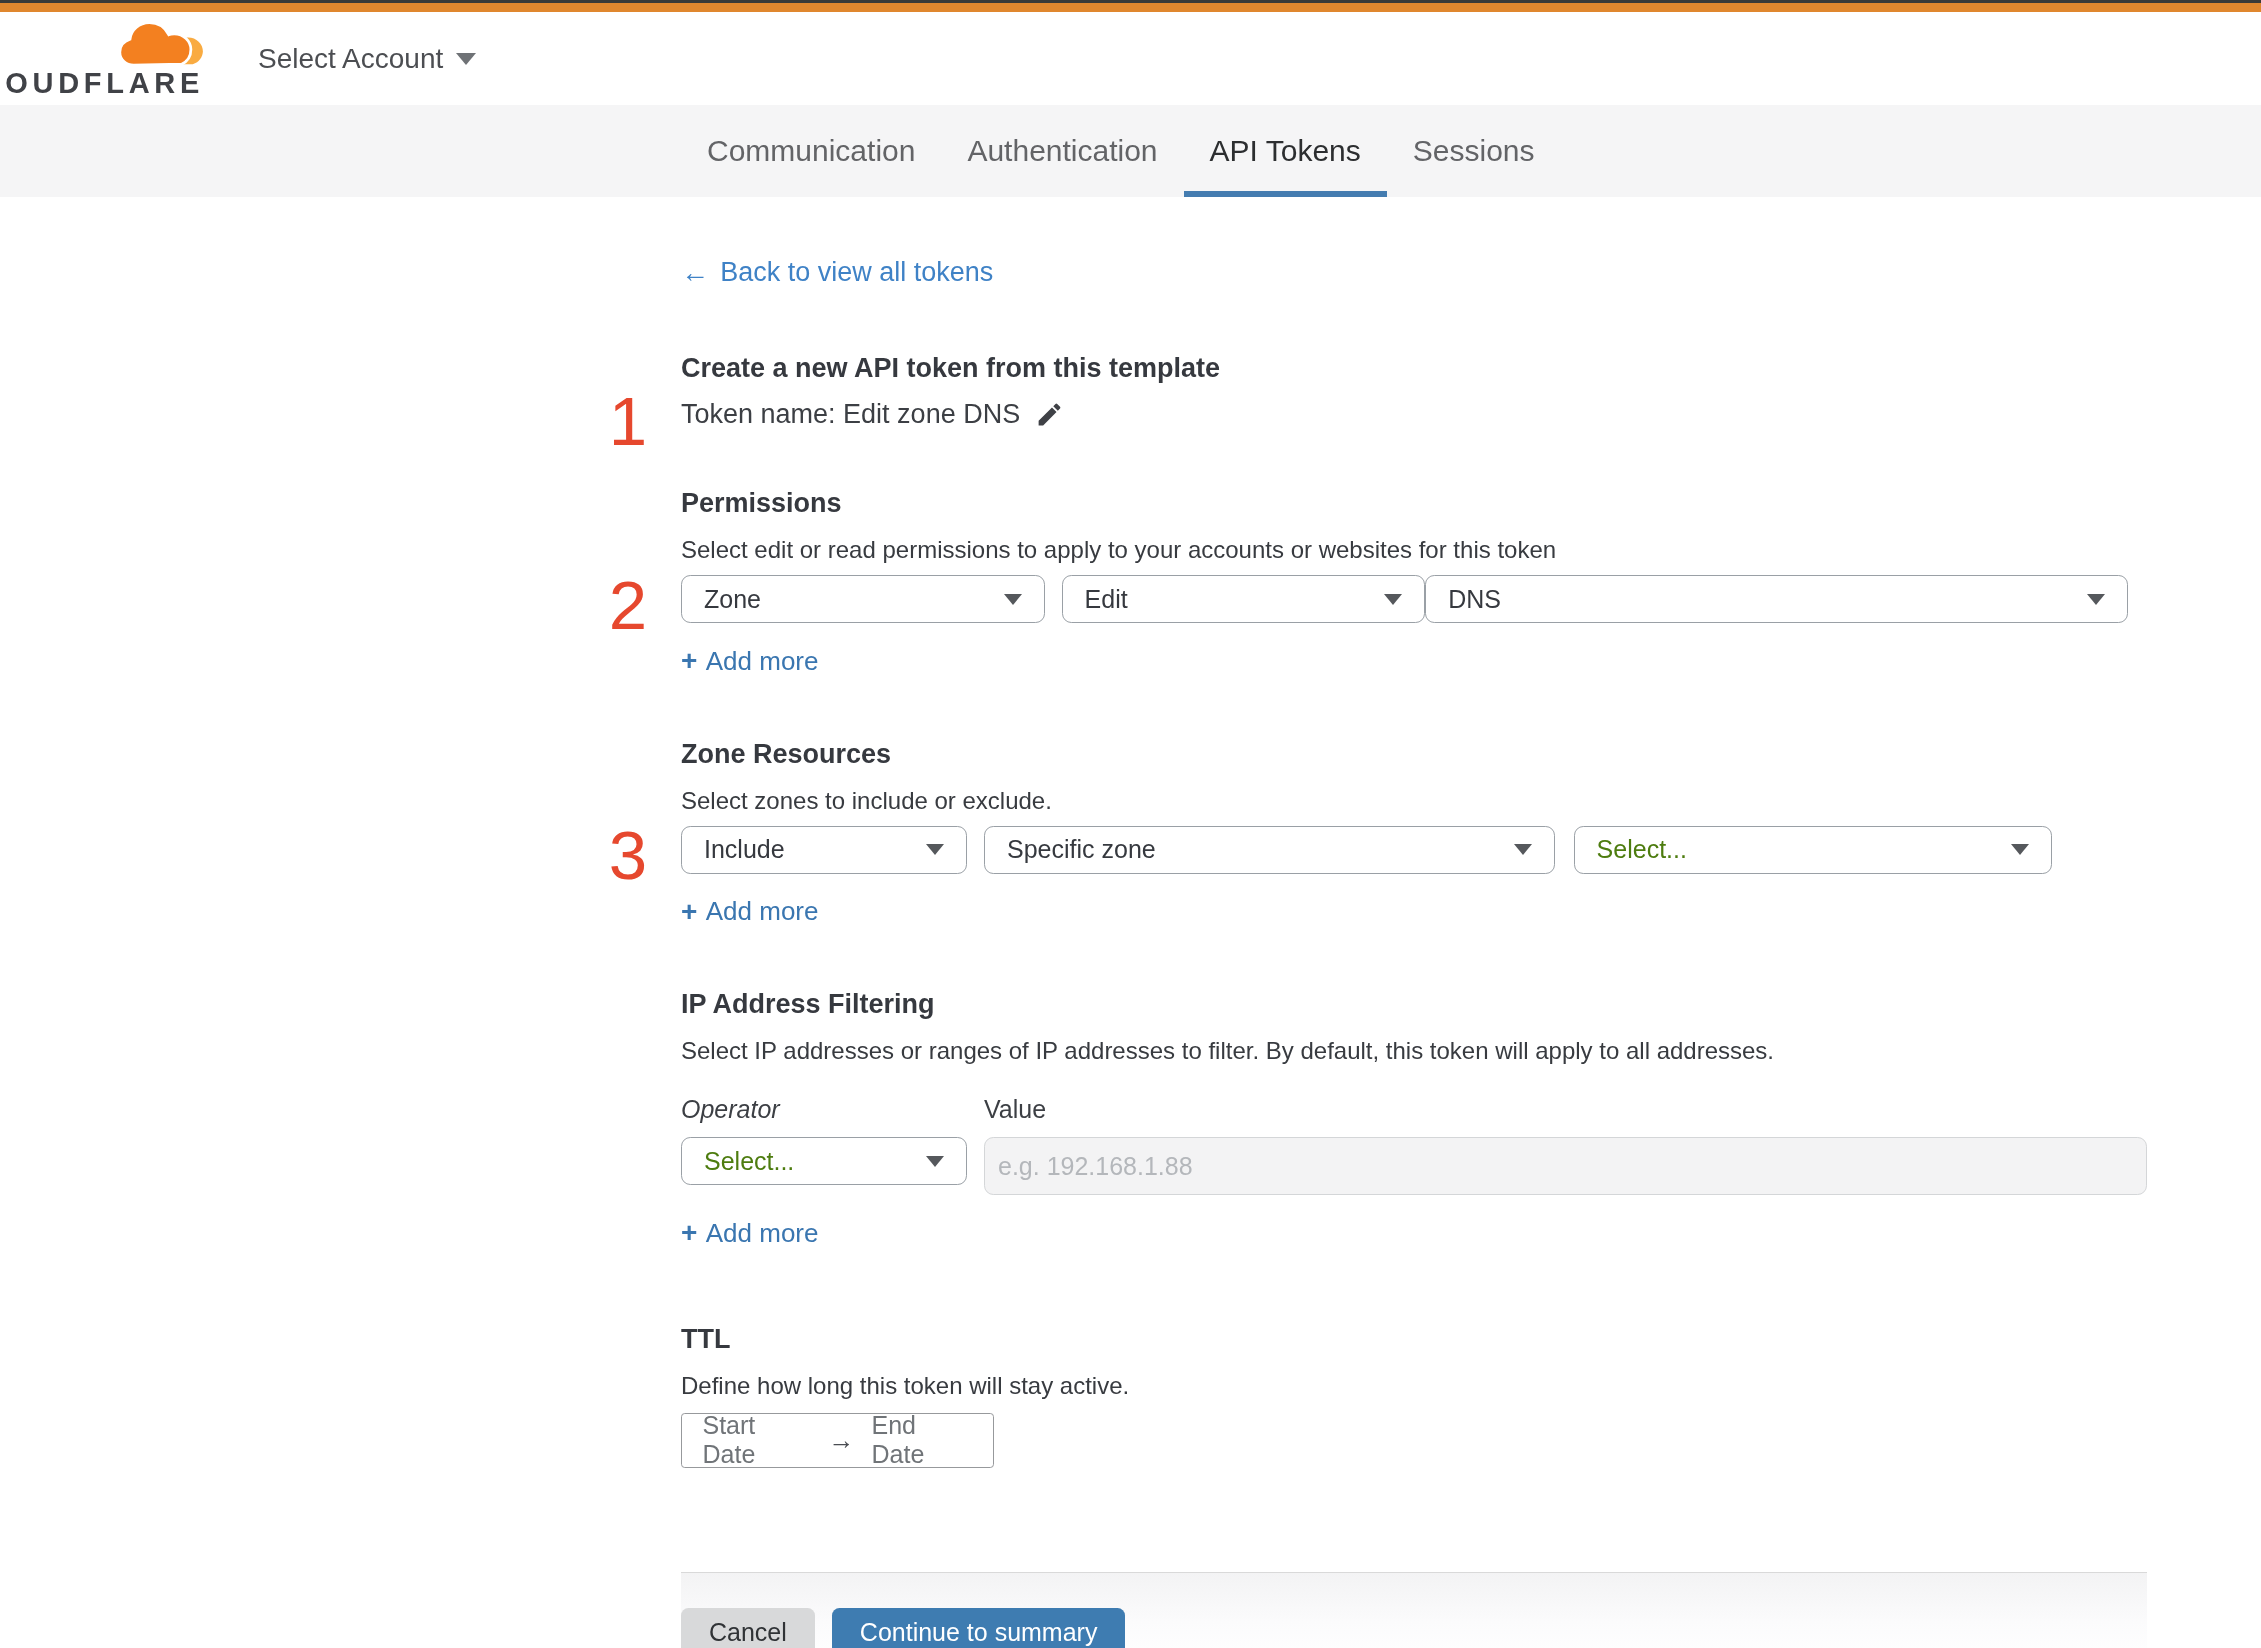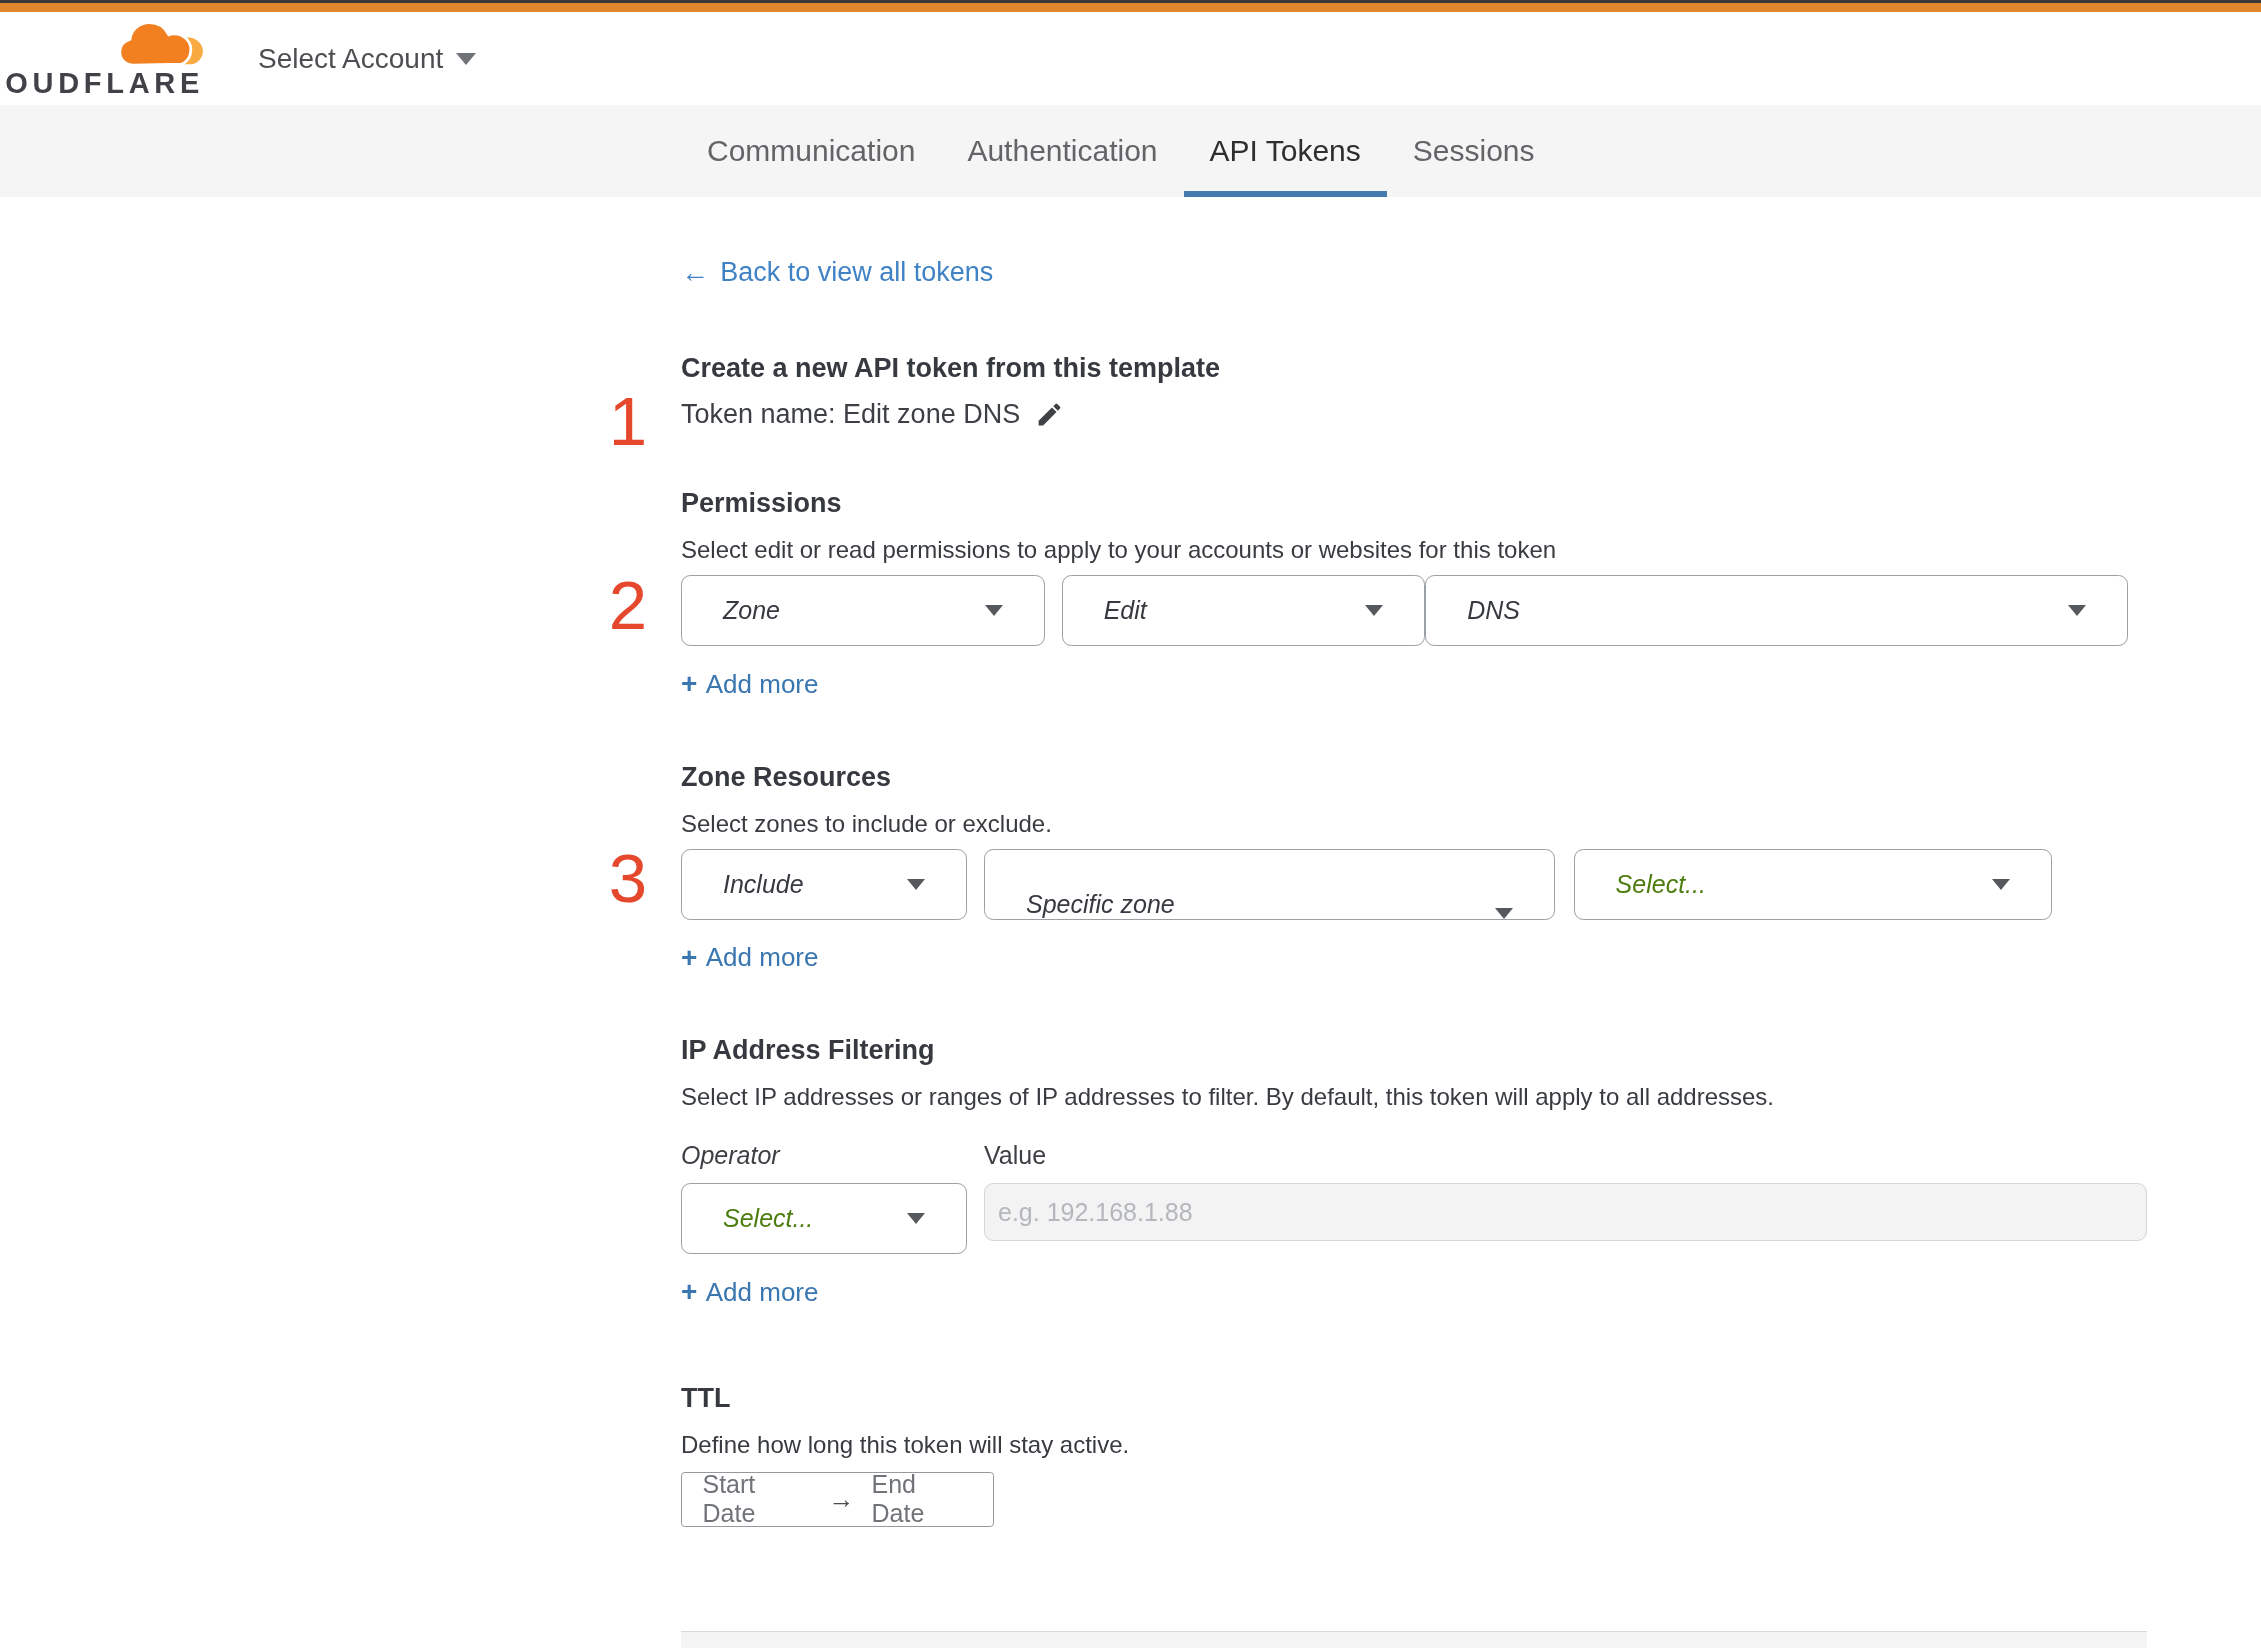--- a/index.html
+++ b/index.html
@@ -43,30 +43,30 @@
 
   .perm-section { margin-top:58px; }
   .zr-section { margin-top:62px; }
   .ip-section { margin-top:62px; }
   .ttl-section { margin-top:75px; }
   .section-desc { margin-top:17px; }
 
   .select-row { position:relative; margin-top:11.2px; display:flex; }
   .select-row .step-num { top:-4.7px; }
 
-  .sel { height:71px; border:1.9px solid #9aa0a6; border-radius:9.3px; background:#fff; display:flex; align-items:center; padding:0 41px; font-size:25px; color:#36393f; cursor:pointer;font-style:italic; }
+  .sel { height:48px; border:1.9px solid #9aa0a6; border-radius:9.3px; background:#fff; display:flex; align-items:center; padding:0 22px; font-size:25px; color:#36393f; cursor:pointer; }
   .sel .val { flex:1; }
   .sel .ph { color:#4d7c0f; }
   .sel-caret { width:0; height:0; border-left:9.3px solid transparent; border-right:9.3px solid transparent; border-top:11.2px solid #55585c; }
 
   .w-scope { width:364px; margin-right:17px; }
   .w-service { width:704px; margin-right:18.6px; }
   .w-access { width:364px; }
   .w-op { width:286px; margin-right:17px; }
-  .w-ztype { width:571px; margin-right:18.6px;align-items:flex-end; }
+  .w-ztype { width:571px; margin-right:18.6px; }
   .w-zsel { width:478px; }
 
   .add-more { margin-top:22.4px; display:inline-flex; align-items:center; gap:8.4px; color:#3a76b0; font-size:26px; cursor:pointer; text-decoration:none; }
   .add-plus { font-weight:700; font-size:28px; line-height:1; }
 
   .labels-row { margin-top:30px; display:flex; font-size:25px; color:#3c3f44; }
   .label-operator { width:303px;font-style:italic; }
   .ip-row { margin-top:13px; display:flex; }
   .value-input { width:1163px; height:58px; border:1.9px solid #d4d6d8; border-radius:9.3px; background:#f3f3f4; padding:0 13px; font-size:25px; color:#6b6e72; font-family:inherit; }
   .value-input::placeholder { color:#b4b7bb; }

